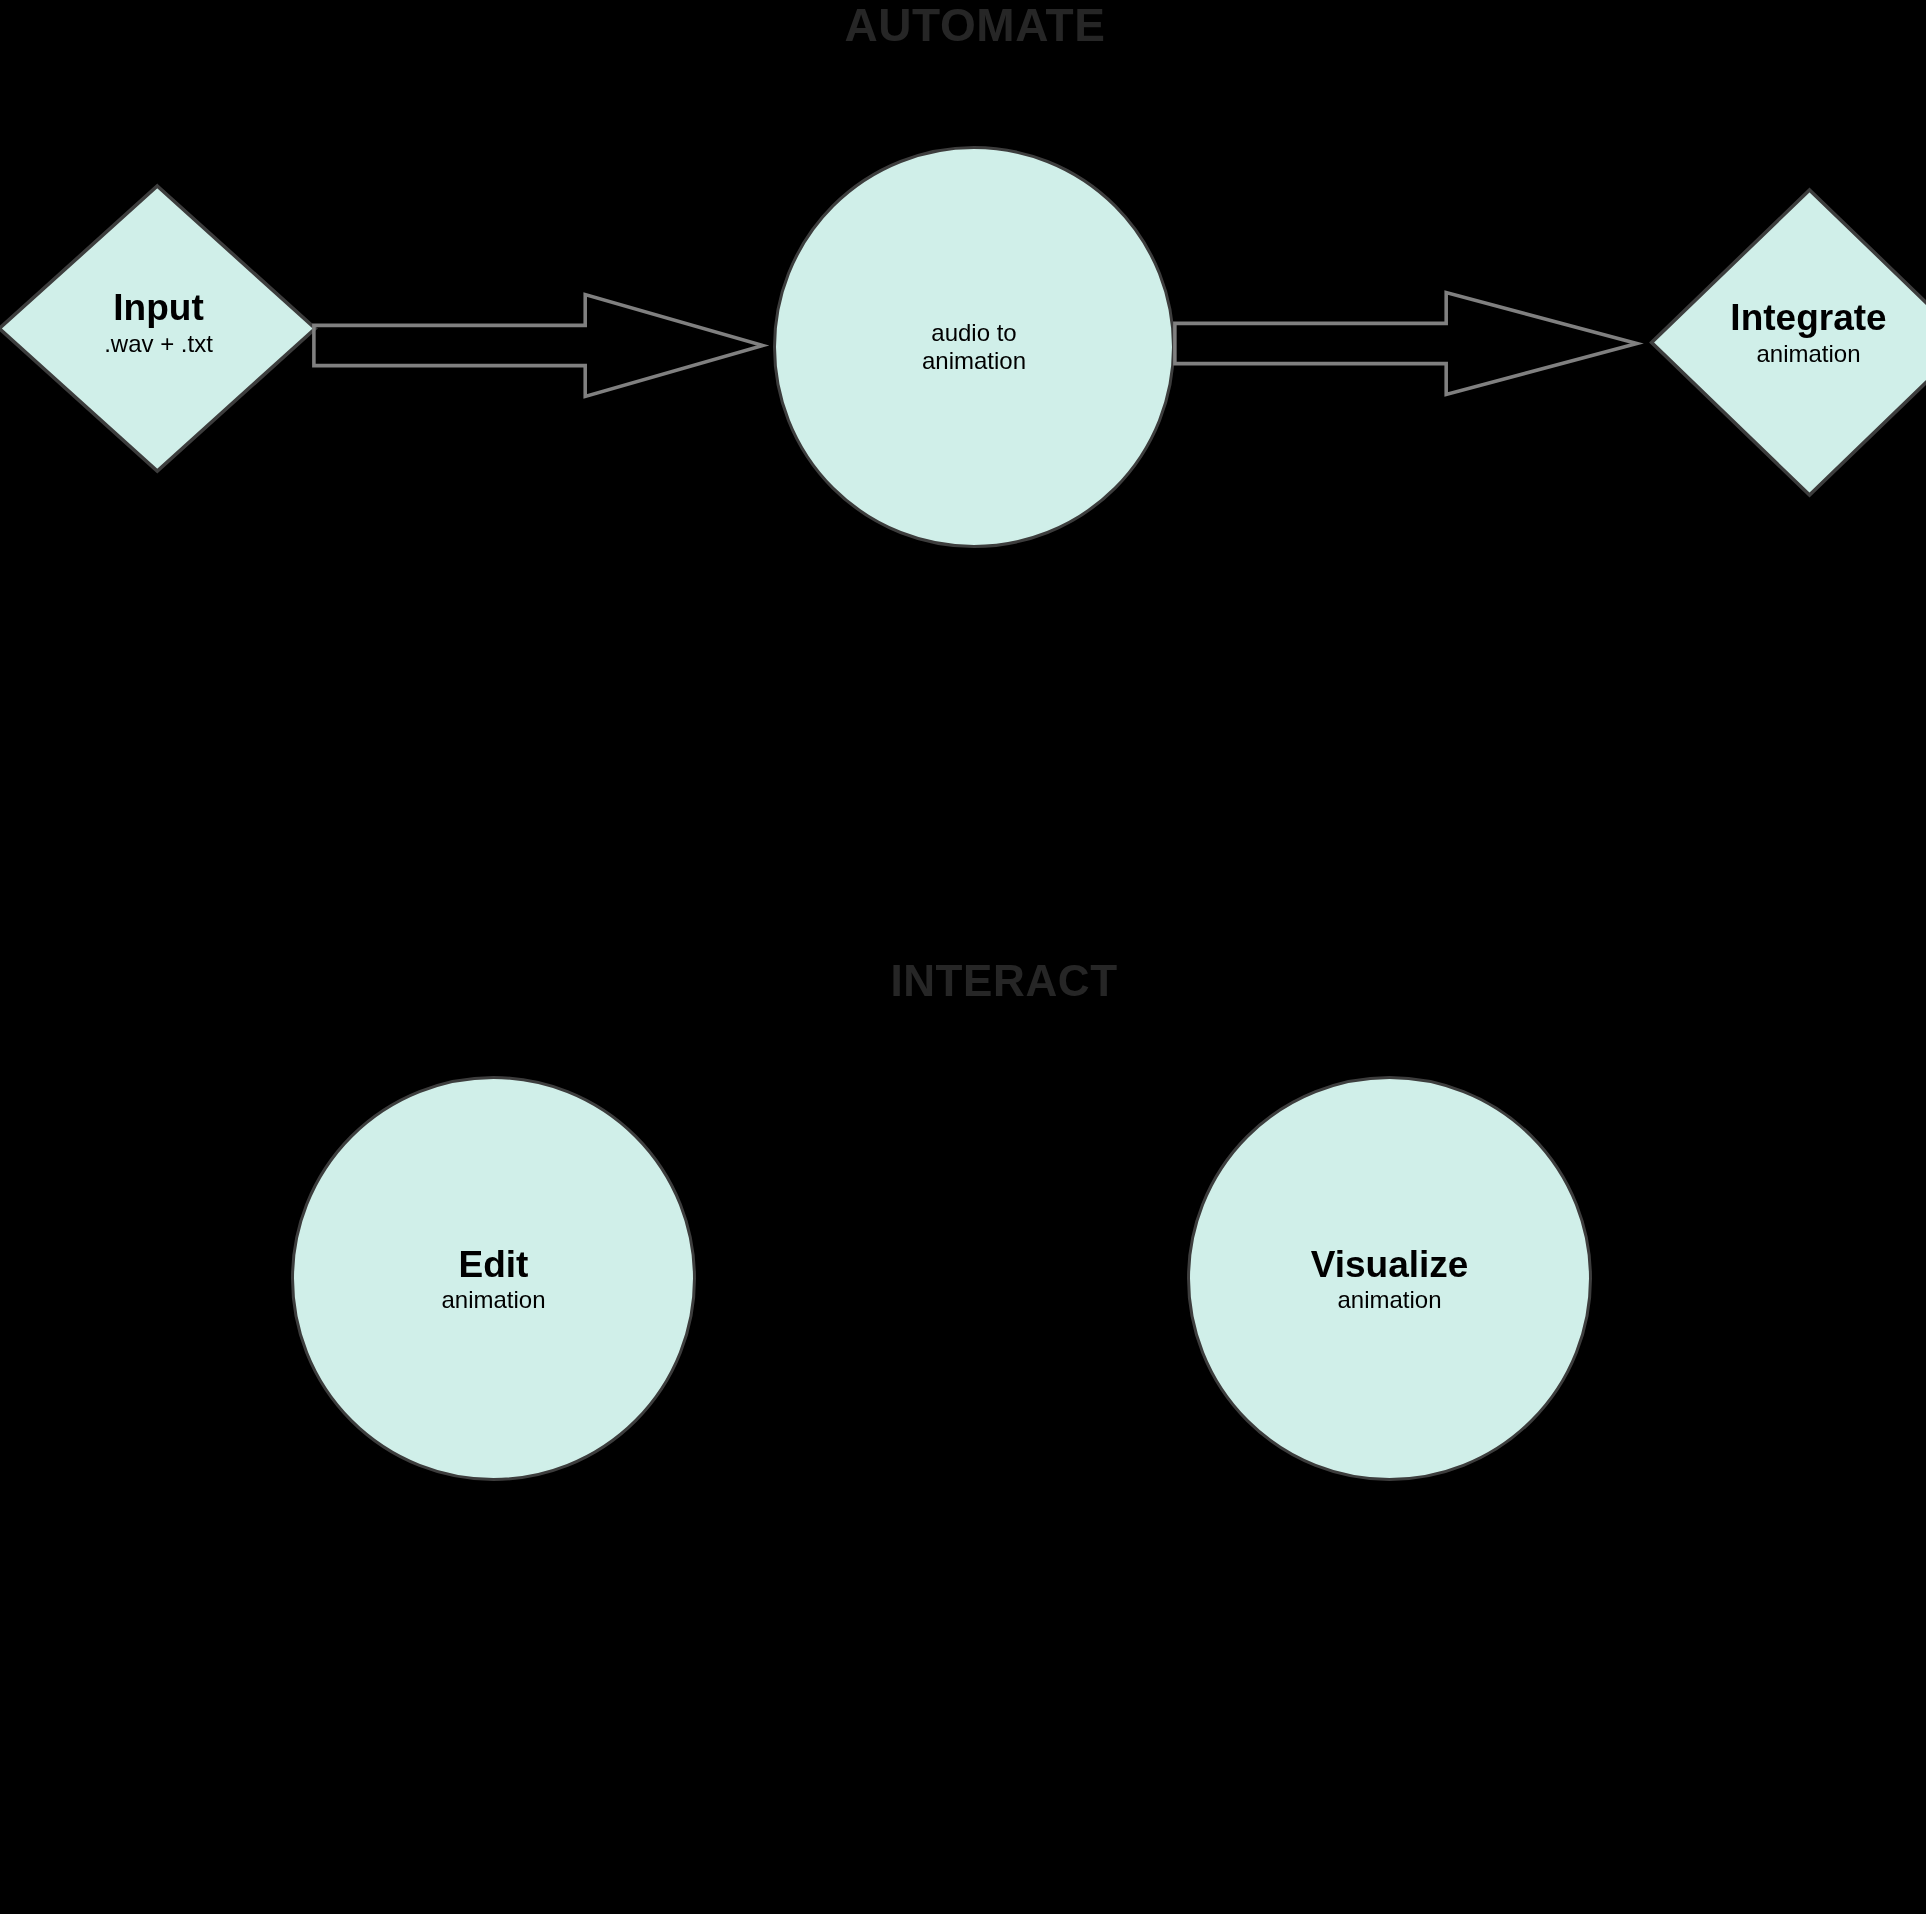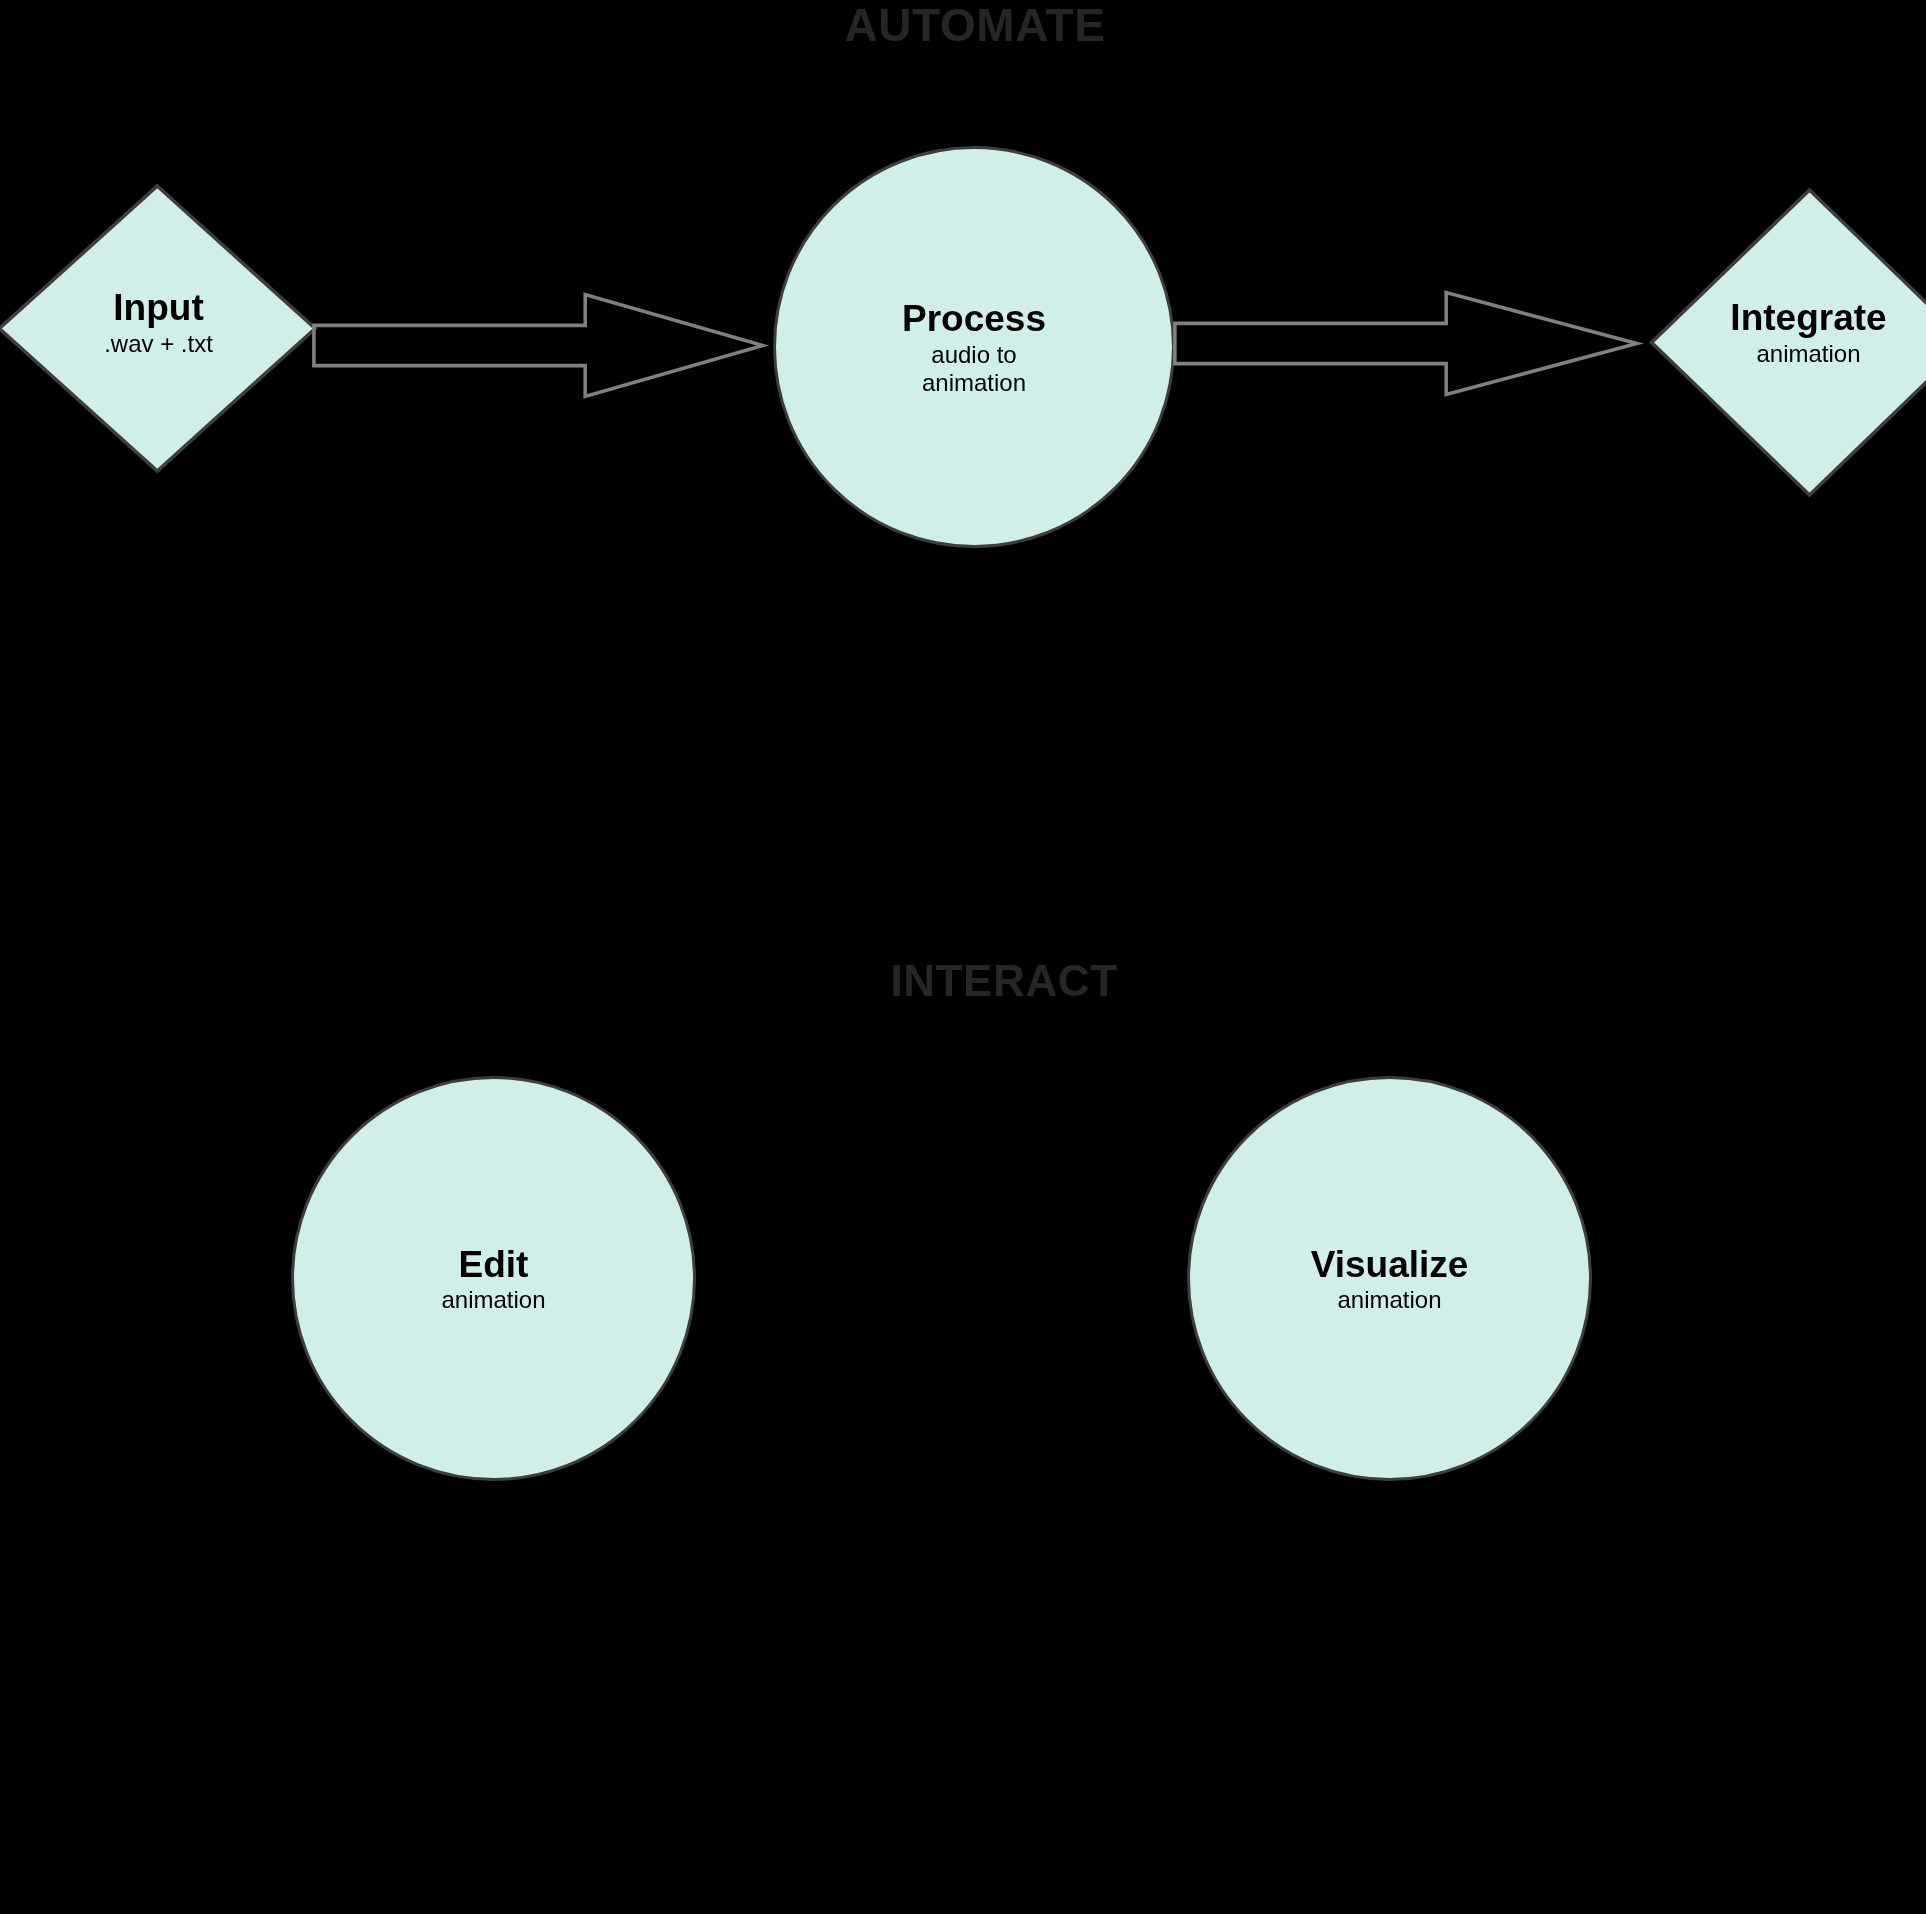--- a/index.html
+++ b/index.html
@@ -174,21 +174,20 @@
   </div>
 
   <div class="block-arrow" id="arrow-input-process">
     <svg width="456" height="109" viewBox="0 0 768 184" aria-hidden="true">
       <polygon points="4,58 462,58 462,6 762,92 462,178 462,126 4,126" fill="none" stroke="#808080" stroke-width="6" stroke-linejoin="miter"></polygon>
     </svg>
   </div>
 
   <div class="circle-node" id="node-process">
     <div class="node-label">
-      <span class="node-title">Process</span>
       <span class="node-sub">audio to</span>
       <span class="node-sub">animation</span>
     </div>
   </div>
 
   <div class="block-arrow" id="arrow-process-integrate">
     <svg width="469" height="109" viewBox="0 0 790 184" aria-hidden="true">
       <polygon points="4,58 462,58 462,6 784,92 462,178 462,126 4,126" fill="none" stroke="#808080" stroke-width="6" stroke-linejoin="miter"></polygon>
     </svg>
   </div>

